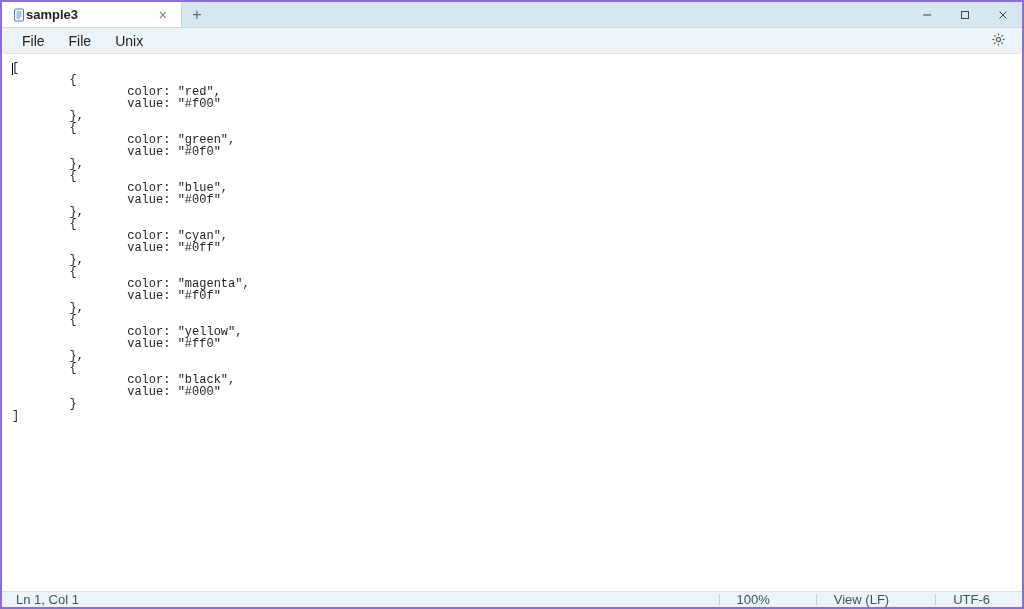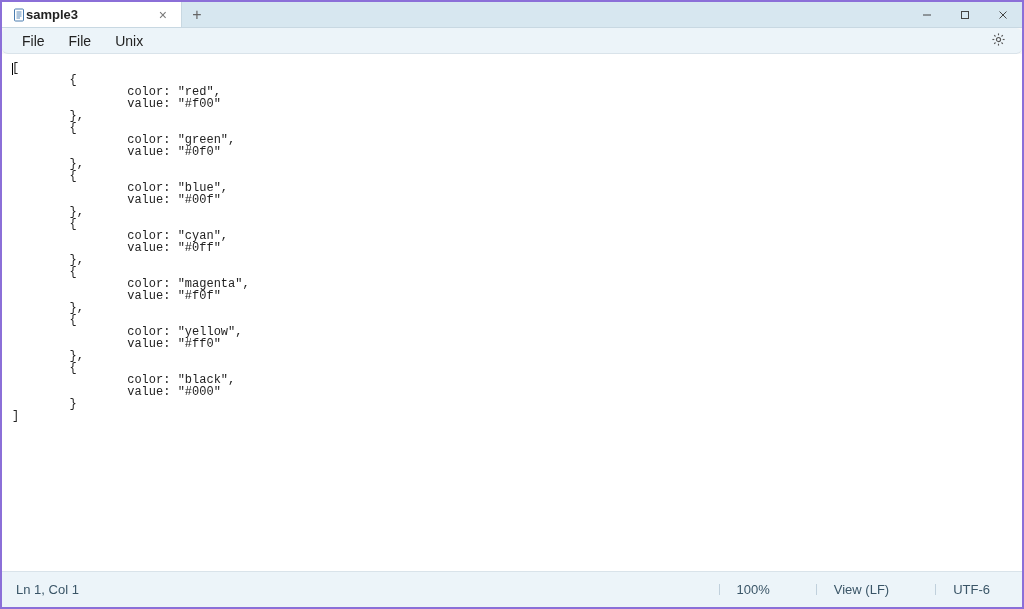--- a/index.html
+++ b/index.html
@@ -117,21 +117,21 @@
     }
     .cursor-line::before {
       content: "";
       position: absolute;
       left: 0; top: 1px;
       width: 1px;
       height: 12px;
       background: #000;
     }
     .status-bar {
-      height: 36px;
+      height: 16px;
       background: #ecf4f9;
       border-top: 1px solid #d9e3ea;
       display: flex;
       align-items: center;
       padding: 0 14px;
       font-size: 13px;
       color: #3a5567;
     }
     .status-left { flex: 1; }
     .status-right {

